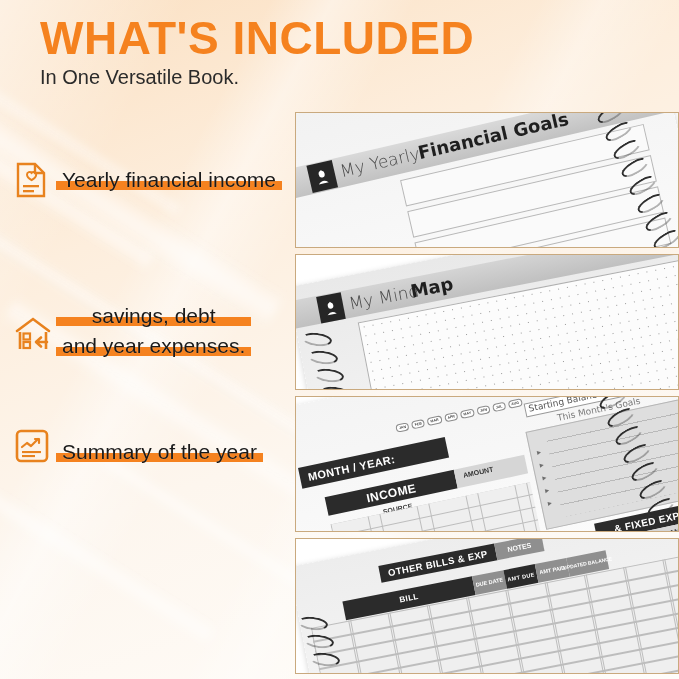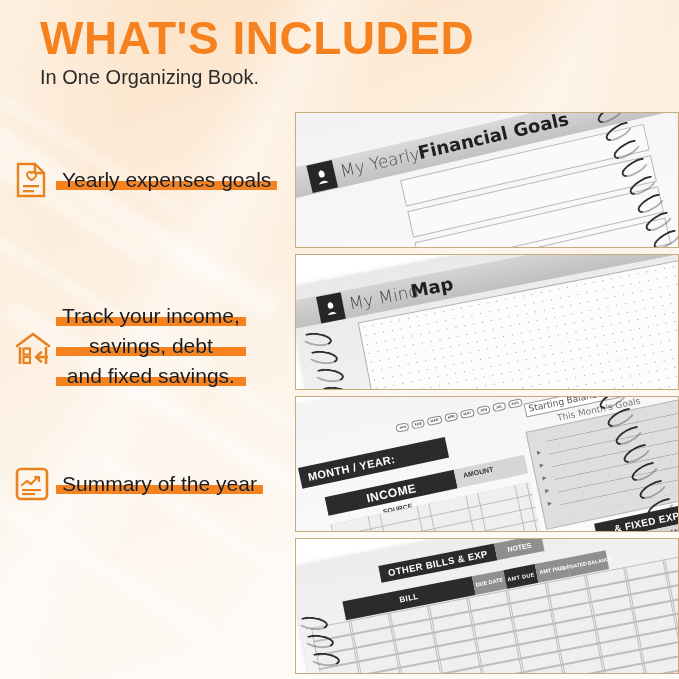--- a/index.html
+++ b/index.html
@@ -40,21 +40,21 @@
     background:#F5821F; z-index:0;
   }
   .fline .txt {
     position:relative; z-index:1; font-size:21px; color:#1a1a1a;
     text-shadow:0 0 1px rgba(255,255,255,.4);
   }
   .f1 { top:22px; }
   .f2 { top:128px; align-items:center; }
   .f2 .feature-text { text-align:center; }
   .f2 .fline { margin-bottom:6px; }
-  .f3 { top:200px; }
+  .f3 { top:192px;align-items:flex-end; }
   .f4 { top:300px; }
 
   
   .panel {
     position:absolute; left:295px; width:384px;
     background:#ffffff; border:1px solid #c9a97e; overflow:hidden;
   }
   .p1 { top:112px; height:136px; }
   .p2 { top:254px; height:136px; }
   .p3 { top:396px; height:136px; }
@@ -131,66 +131,62 @@
   <div class="streak" style="left:10px;   top:-80px;  width:14px; height:380px;"></div>
   <div class="streak" style="left:60px;   top:-40px;  width:40px; height:460px;"></div>
   <div class="streak" style="left:130px;  top:120px;  width:18px; height:420px;"></div>
   <div class="streak" style="left:190px;  top:200px;  width:30px; height:460px;"></div>
   <div class="streak" style="left:30px;   top:330px;  width:22px; height:400px;"></div>
   <div class="streak" style="left:240px;  top:380px;  width:16px; height:340px;"></div>
 </div>
 
 <div class="header">
   <div class="title">WHAT'S INCLUDED</div>
-  <div class="subtitle">In One Organizing Book.</div>
+  <div class="subtitle">In One Versatile Book.</div>
 </div>
 
 <div class="features">
 
   <div class="feature f1">
     <div class="feature-icon">
       <svg width="34" height="36" viewBox="0 0 34 36">
         <path d="M4 2 h17 l9 9 v23 a0 0 0 0 1 0 0 h-26 z" fill="none" stroke="#E8821E" stroke-width="2.4"></path>
         <path d="M21 2 v9 h9" fill="none" stroke="#E8821E" stroke-width="2.4"></path>
         <path d="M13 12.5 a2.6 2.6 0 0 1 4.6 -1.6 a2.6 2.6 0 0 1 4.6 1.6 c0 3 -4.6 5.6 -4.6 5.6 s-4.6 -2.6 -4.6 -5.6 z" fill="none" stroke="#E8821E" stroke-width="2"></path>
         <rect x="9" y="23" width="16" height="2.3" fill="#E8821E"></rect>
         <rect x="9" y="28" width="11" height="2.3" fill="#E8821E"></rect>
       </svg>
     </div>
     <div class="feature-text">
       <span class="fline">
         <span class="bar"></span>
-        <span class="txt">Yearly expenses goals</span>
+        <span class="txt">Yearly financial income</span>
       </span>
     </div>
   </div>
 
   <div class="feature f2">
     <div class="feature-icon">
       <svg width="38" height="38" viewBox="0 0 38 38">
         <path d="M3 16 L19 4 L35 16" fill="none" stroke="#E8821E" stroke-width="2.6" stroke-linecap="round"></path>
         <path d="M6 17 v17" fill="none" stroke="#E8821E" stroke-width="2.6"></path>
         <path d="M32 17 v17" fill="none" stroke="#E8821E" stroke-width="2.6"></path>
         <rect x="9.5" y="18.5" width="6.5" height="6" fill="none" stroke="#E8821E" stroke-width="2.2"></rect>
         <rect x="9.5" y="27" width="6.5" height="6" fill="none" stroke="#E8821E" stroke-width="2.2"></rect>
         <path d="M33 27 h-9 M27 22.5 l-5 4.5 l5 4.5" fill="none" stroke="#E8821E" stroke-width="2.6" stroke-linecap="round" stroke-linejoin="round"></path>
       </svg>
     </div>
     <div class="feature-text">
       <span class="fline">
         <span class="bar"></span>
-        <span class="txt">Track your income,</span>
-      </span>
-      <span class="fline">
-        <span class="bar"></span>
         <span class="txt">savings, debt</span>
       </span>
       <span class="fline">
         <span class="bar"></span>
-        <span class="txt">and fixed savings.</span>
+        <span class="txt">and year expenses.</span>
       </span>
     </div>
   </div>
 
   <div class="feature f3">
     <div class="feature-icon">
       <svg width="36" height="36" viewBox="0 0 36 36">
         <rect x="3" y="3" width="30" height="30" rx="4" fill="none" stroke="#E8821E" stroke-width="2.6"></rect>
         <path d="M8 19 l5 -4 l4 3 l7 -7" fill="none" stroke="#E8821E" stroke-width="2.2" stroke-linecap="round" stroke-linejoin="round"></path>
         <path d="M21 11 h4 v4" fill="none" stroke="#E8821E" stroke-width="2.2" stroke-linecap="round" stroke-linejoin="round"></path>

